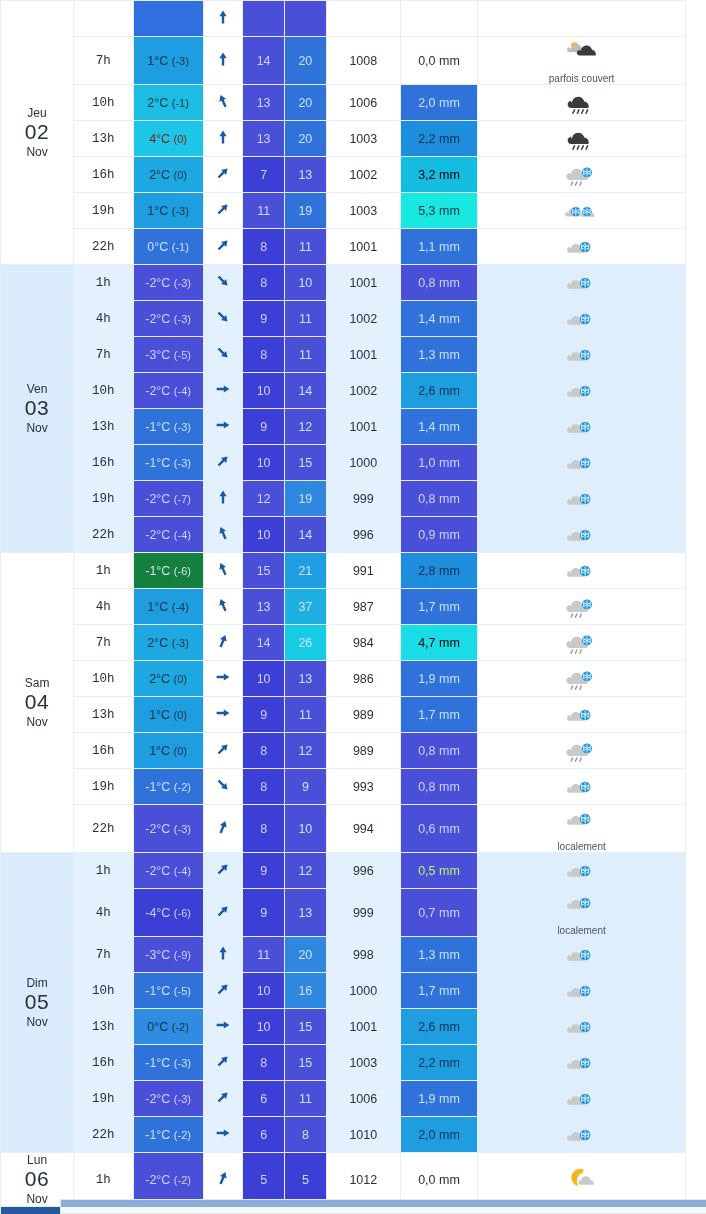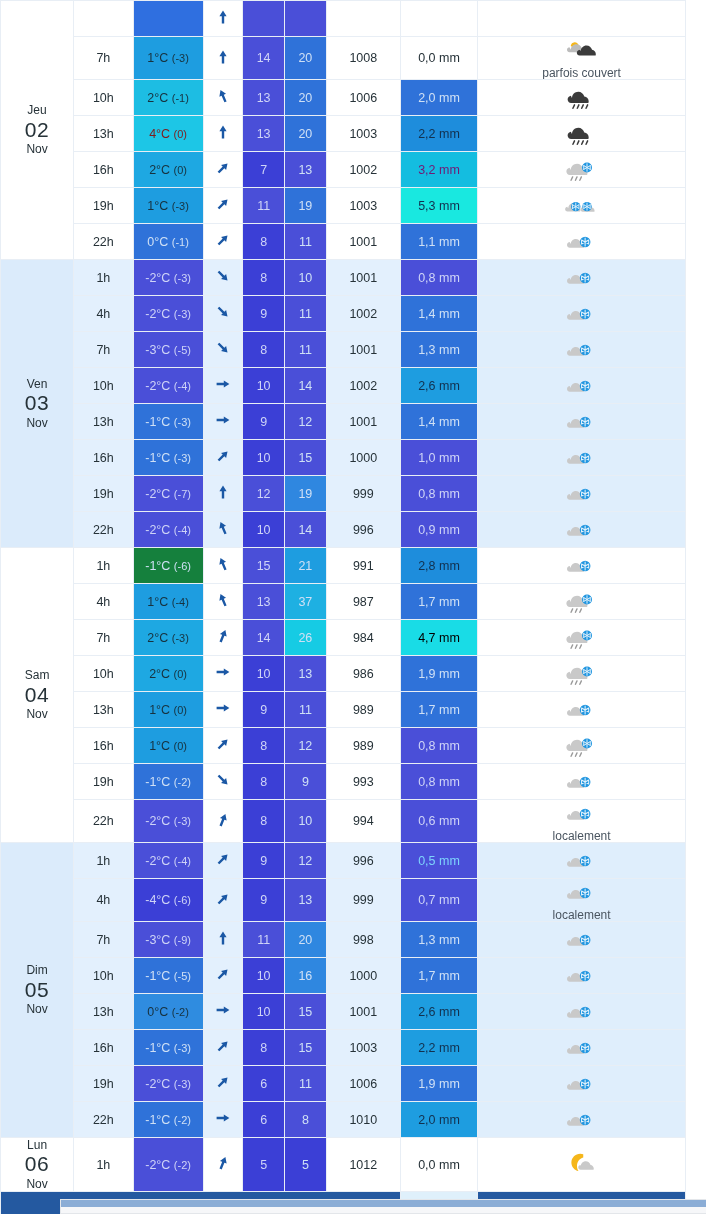--- a/index.html
+++ b/index.html
@@ -40,32 +40,32 @@
   col.c-icon{width:199px}
 
   td.day{
     font-size:12px; line-height:1.18; color:#37474f;
     border-left:1px solid #e8eef5;
   }
   td.day .dow{ display:block; font-size:12px; }
   td.day .dnum{ display:block; font-size:21px; letter-spacing:.5px; }
   td.day .mon{ display:block; font-size:12px; }
 
-  td.hour{ font-size:12.5px; color:#37474f; }
+  td.hour{ font-size:12.5px; color:#37474f;font-family:Liberation Mono, monospace; }
   td.temp{ font-size:12.5px; }
   td.temp .par{ font-size:11px; }
   td.press{ font-size:12.5px; color:#37474f; }
   td.prec{ font-size:12.5px; }
   td.wdir{ color:#1b58a5; }
   td.wv{ font-size:12.5px; }
 
   td.icon{ padding:2px 0 3px 0; }
   .iconwrap{ display:flex; flex-direction:column; align-items:center; justify-content:center; gap:1px;}
   .iconwrap svg{ display:block; }
-  .caption{ font-size:12px; color:#4a5560; line-height:1; margin-top:1px;text-align:right;}
+  .caption{ font-size:10px; color:#4a5560; line-height:1; margin-top:8px;text-align:right;}
 
   
   tr.band td { background-color:#dfeefc; }
   tr.band td.hour{ background-color:#e3f0fd; }
   tr.band td.day{ background-color:#dbebfb; }
   tr.band td.press{ background-color:#e3f0fd; }
   tr.band td.icon{ background-color:#dfeefc; }
   tr.band td.wdir{ background-color:#e3f0fd; }
 
   
@@ -200,21 +200,21 @@
         </tr>
         <tr class=" ">
           <td class="hour">16h</td>
           <td class="temp" style="background:#1ea8e2;color:#17323f"><span>2°C</span> <span class="par">(0)</span></td>
           <td class="wdir"><span><svg width="16" height="16" viewBox="0 0 16 16" style="transform:rotate(45deg)">
                 <path d="M8 1.6 L11.6 7.2 L9.2 7.2 L9.2 14.4 L6.8 14.4 L6.8 7.2 L4.4 7.2 Z" fill="#1b58a5"></path>
               </svg></span></td>
           <td class="wv" style="background:#3b3fd6;color:#cfd4f7">7</td>
           <td class="wv" style="background:#4a4fd8;color:#cfe0f5">13</td>
           <td class="press">1002</td>
-          <td class="prec" style="background:#14bde0;color:#701a75">3,2 mm</td>
+          <td class="prec" style="background:#14bde0;color:#000000">3,2 mm</td>
           <td class="icon">
             <div class="iconwrap">
               <span>
                 <svg width="40" height="28" viewBox="0 0 64 44" xmlns="http://www.w3.org/2000/svg">
                   <path d="M14 22c0-5.5 4.5-10 10-10 4.7 0 8.7 3.3 9.7 7.7 3.9.3 7 3.6 7 7.5 0 .9-.2 1.8-.5 2.6H12.5C9.5 29.8 7 27.3 7 24.2c0-3 2.3-5.5 5.3-5.8.5 1.4 1 2.6 1.7 3.6z" fill="#c9c9c9"></path>
                   <circle cx="40" cy="18" r="8" fill="#2196e0"></circle>
                   <g stroke="#dff0fb" stroke-width="1.6" stroke-linecap="round">
                     <path d="M40 12v12M34.8 15v6M45.2 15v6M34.8 21l10.4-6M34.8 15l10.4 6"></path>
                   </g>
                   <path d="M17 33l-2.5 5.5M24 33l-2.5 5.5M31 33l-2.5 5.5" stroke="#9a9a9a" stroke-width="2.2" stroke-linecap="round"></path>
@@ -682,21 +682,21 @@
             <span class="mon">Nov</span>
           </td>
           <td class="hour">1h</td>
           <td class="temp" style="background:#4a4fd8;color:#cfd4f7"><span>-2°C</span> <span class="par">(-4)</span></td>
           <td class="wdir"><span><svg width="16" height="16" viewBox="0 0 16 16" style="transform:rotate(45deg)">
                 <path d="M8 1.6 L11.6 7.2 L9.2 7.2 L9.2 14.4 L6.8 14.4 L6.8 7.2 L4.4 7.2 Z" fill="#1b58a5"></path>
               </svg></span></td>
           <td class="wv" style="background:#3b3fd6;color:#cfd4f7">9</td>
           <td class="wv" style="background:#4a4fd8;color:#cfe0f5">12</td>
           <td class="press">996</td>
-          <td class="prec" style="background:#4a4fd8;color:#7dd3fc">0,5 mm</td>
+          <td class="prec" style="background:#4a4fd8;color:#bef264">0,5 mm</td>
           <td class="icon">
             <div class="iconwrap">
               <span>
                 <svg width="40" height="28" viewBox="0 0 64 44" xmlns="http://www.w3.org/2000/svg">
                   <path d="M14 25c0-4.4 3.6-8 8-8 3.8 0 7 2.7 7.8 6.2 3.1.2 5.6 2.8 5.6 6 0 .7-.1 1.4-.4 2H12.4C10 31.2 8 29.2 8 26.7c0-2.4 1.9-4.4 4.3-4.6.4 1.1.9 2.1 1.7 2.9z" fill="#c9c9c9"></path>
                   <circle cx="37" cy="22" r="8.5" fill="#2196e0"></circle>
                   <g stroke="#dff0fb" stroke-width="1.7" stroke-linecap="round">
                     <path d="M37 15.5v13M31.3 18.7v6.6M42.7 18.7v6.6M31.3 25.3l11.4-6.6M31.3 18.7l11.4 6.6"></path>
                   </g>
                 </svg>

